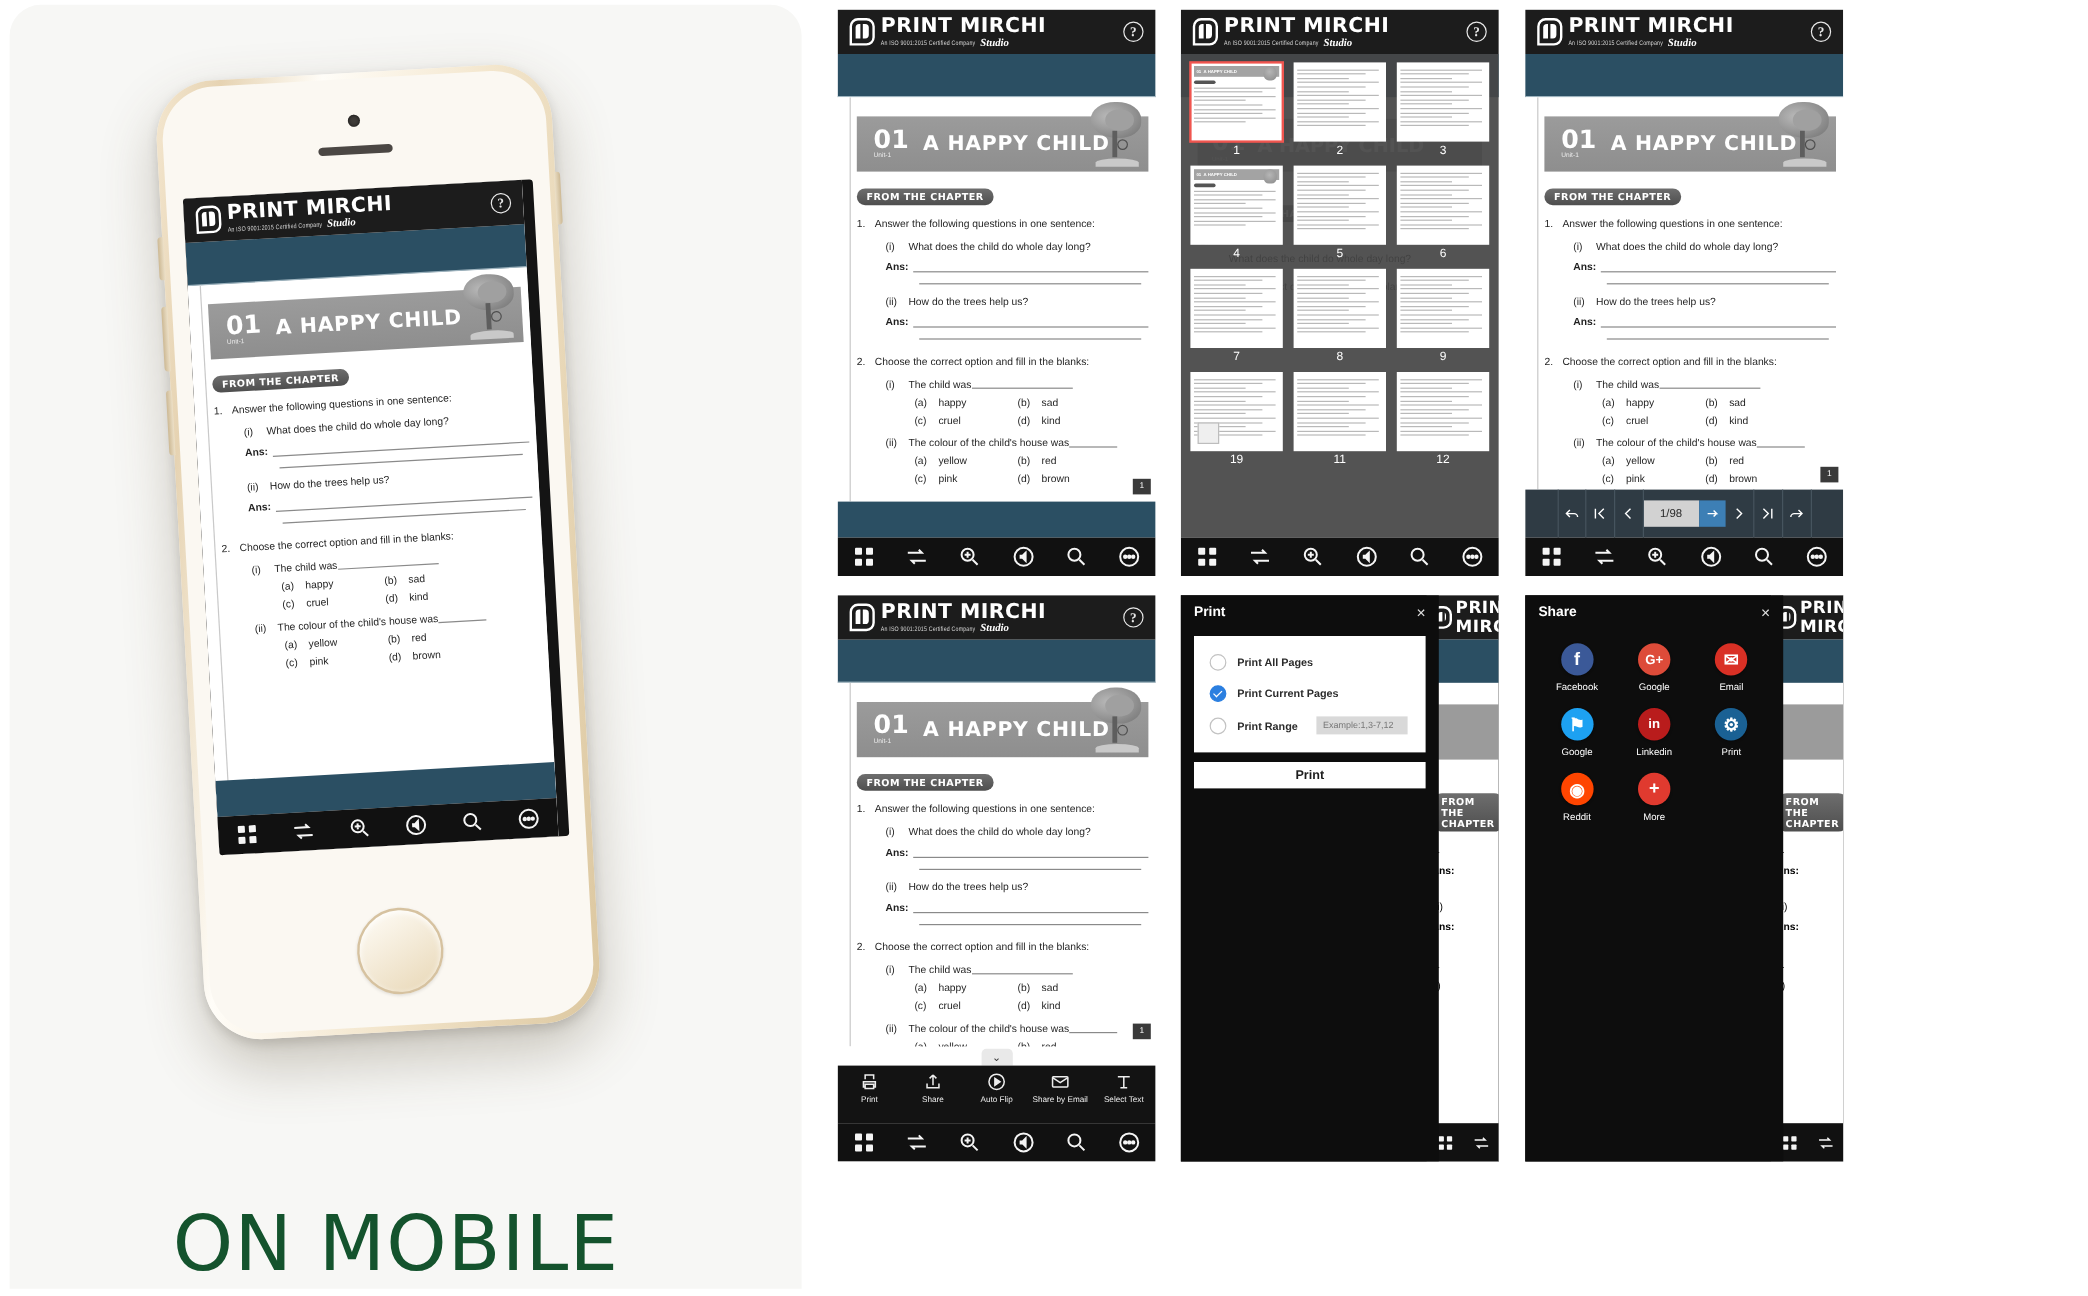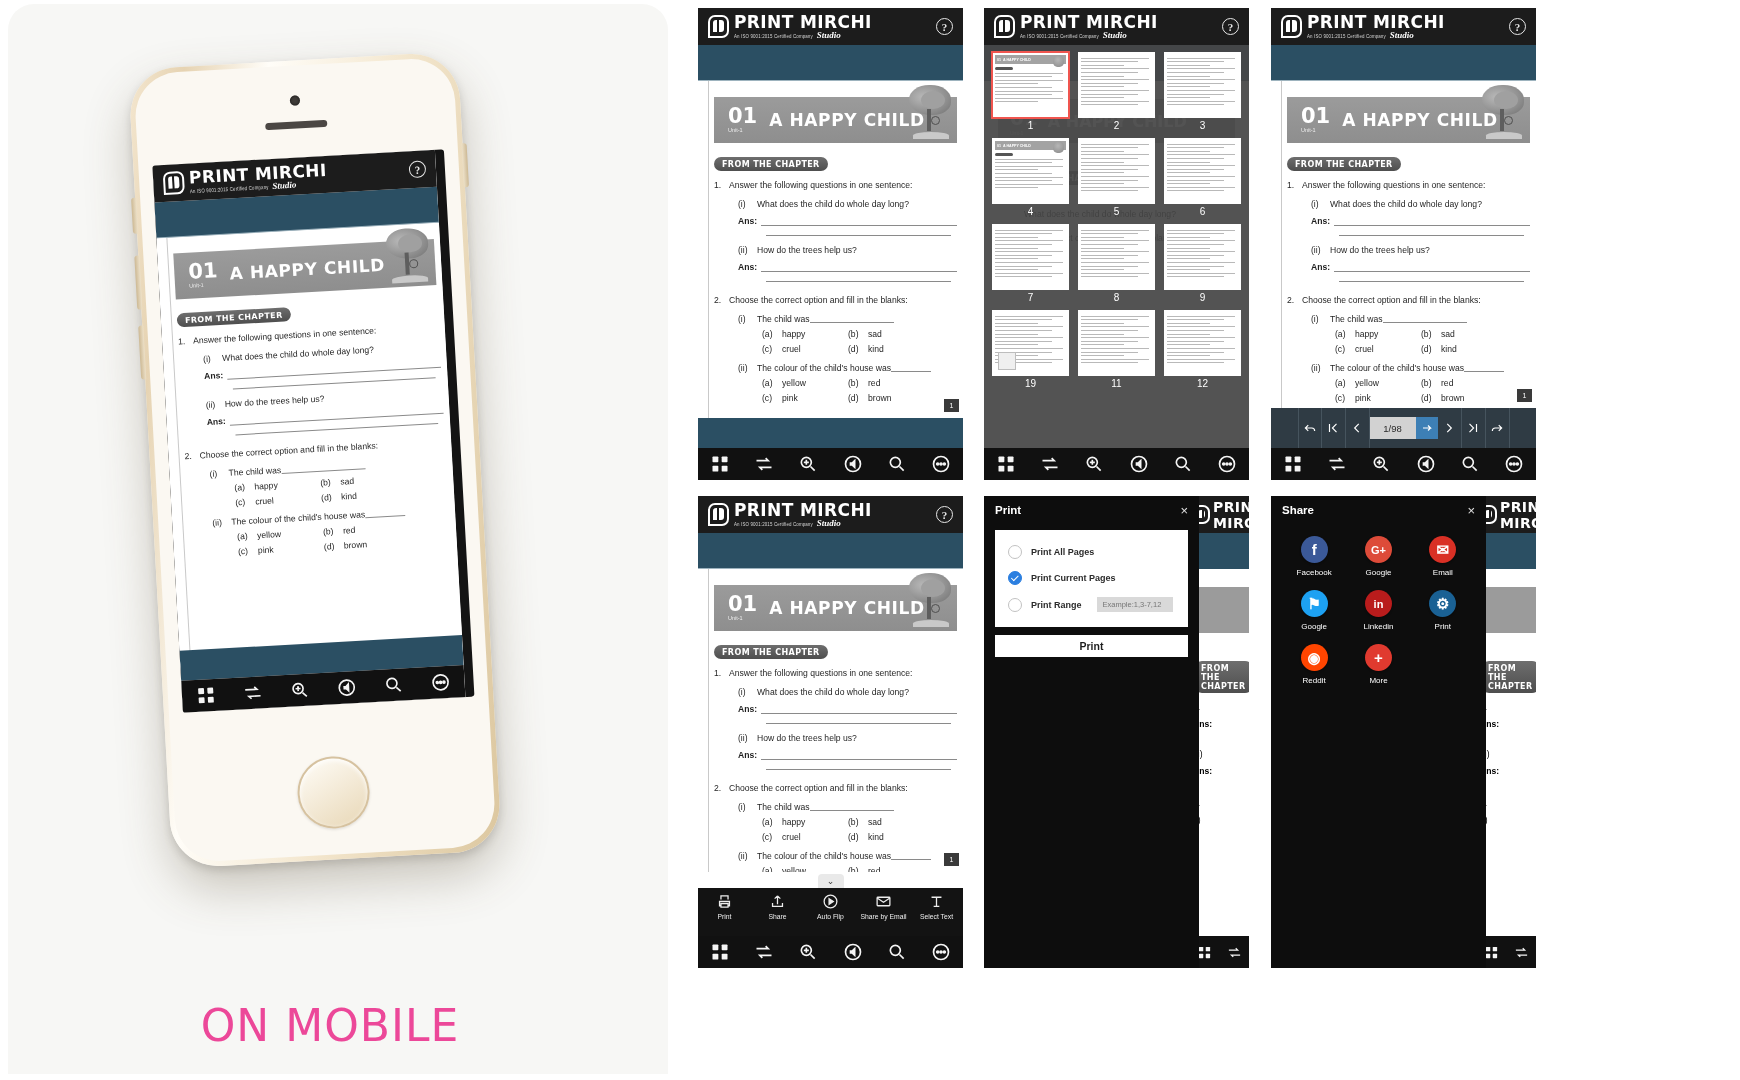--- a/index.html
+++ b/index.html
@@ -24,22 +24,22 @@
   #promo-title {
     position: absolute; left: 0; top: 912px; width: 660px;
     text-align: center;
     font-size: 82px; font-weight: bold; letter-spacing: -1px;
     color: #6f6f6f; line-height: 0.95;
     font-family: "DejaVu Sans", sans-serif;
   }
   #promo-sub {
     position: absolute; left: 0; top: 1000px; width: 660px;
     text-align: center;
-    font-size: 44px; font-weight: normal; letter-spacing: 1px;
-    color: #ec4899;
+    font-size: 64px; font-weight: normal; letter-spacing: 1px;
+    color: #14532d;
     font-family: "DejaVu Sans", sans-serif;
   }
 
   
   #phone {
     position: absolute; left: 150px; top: 60px;
     width: 330px; height: 800px;
     transform: rotate(-3.2deg);
   }
   .phone-body {

